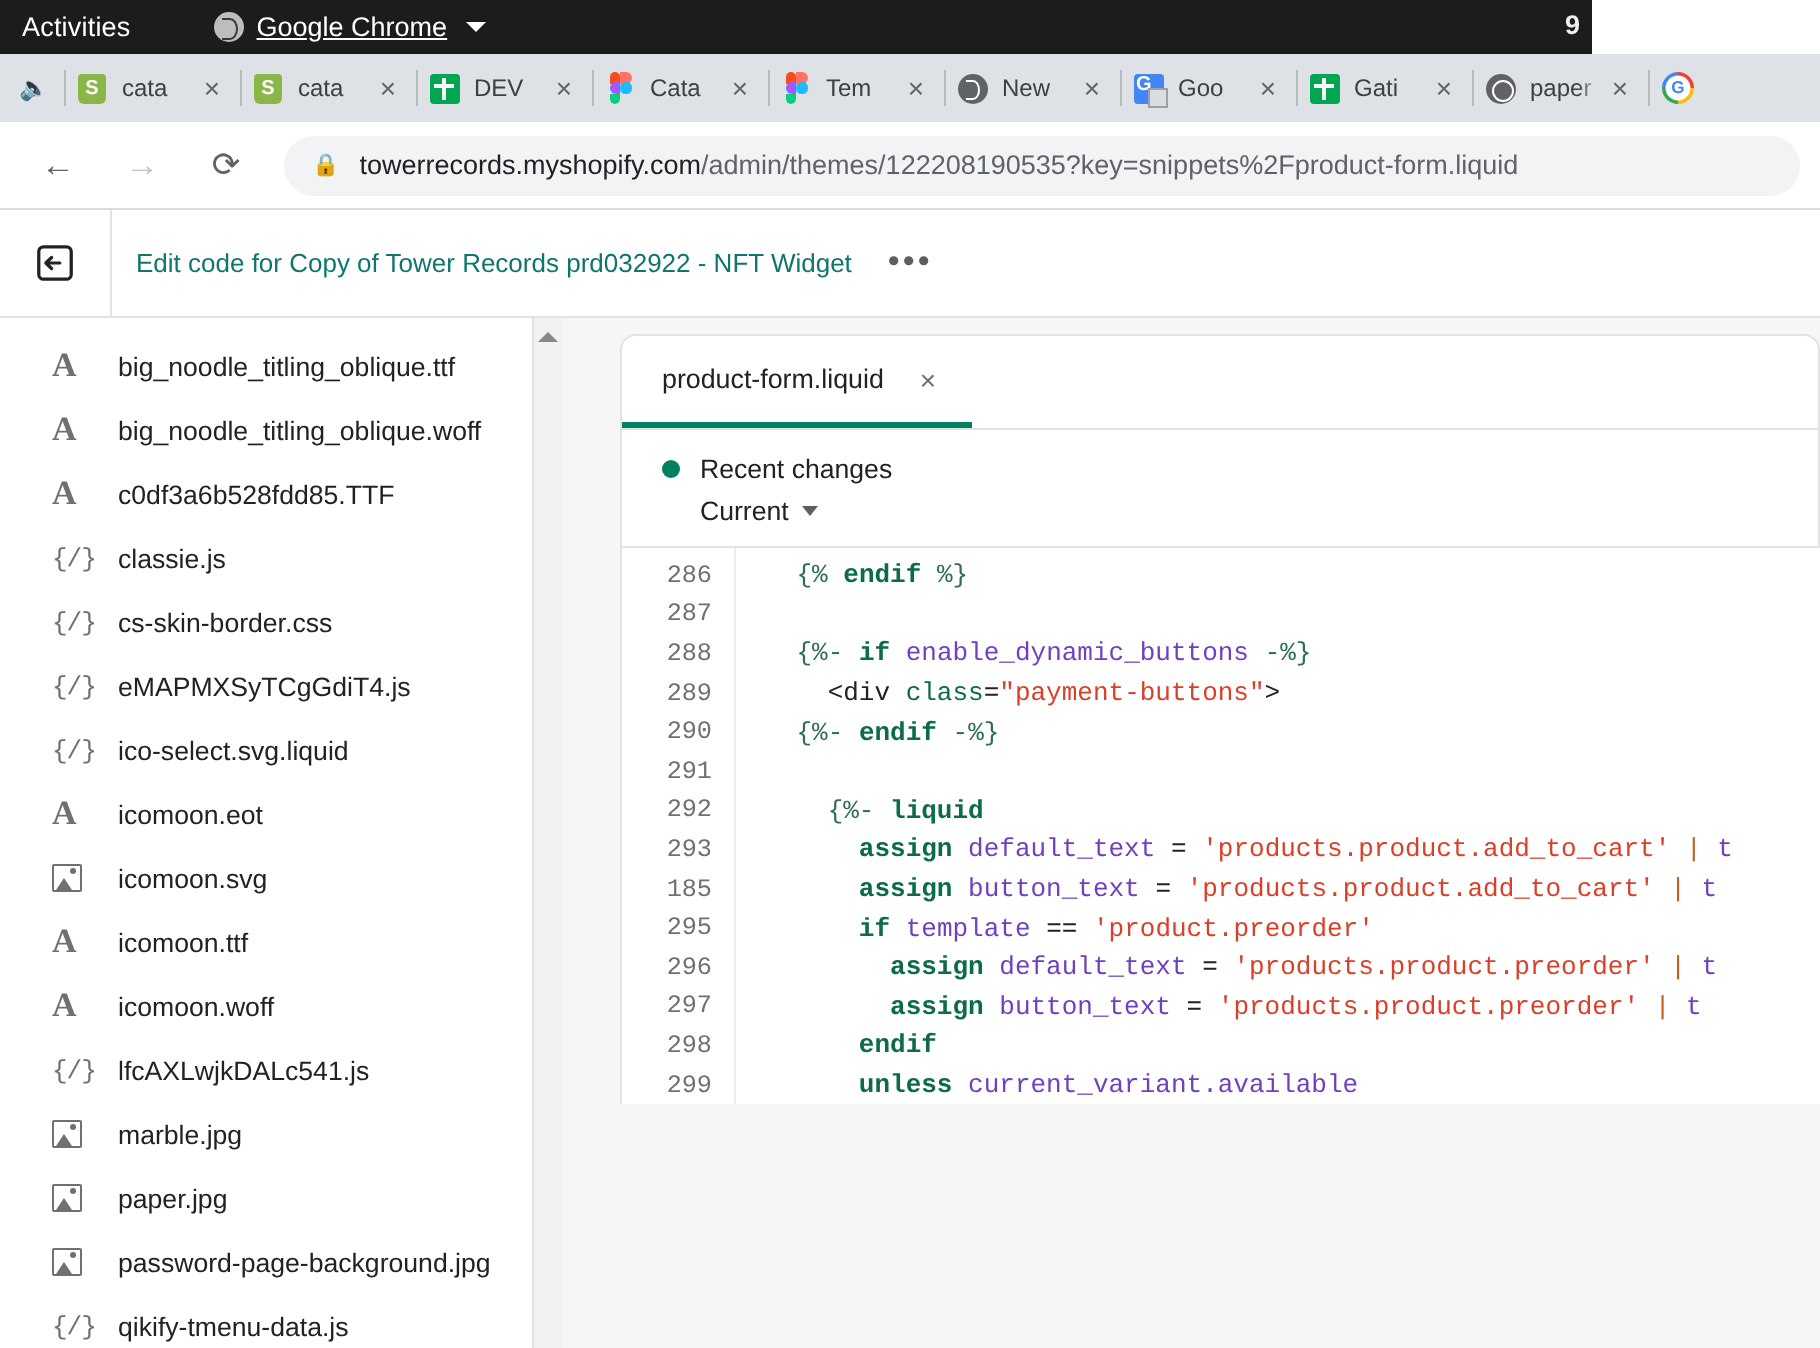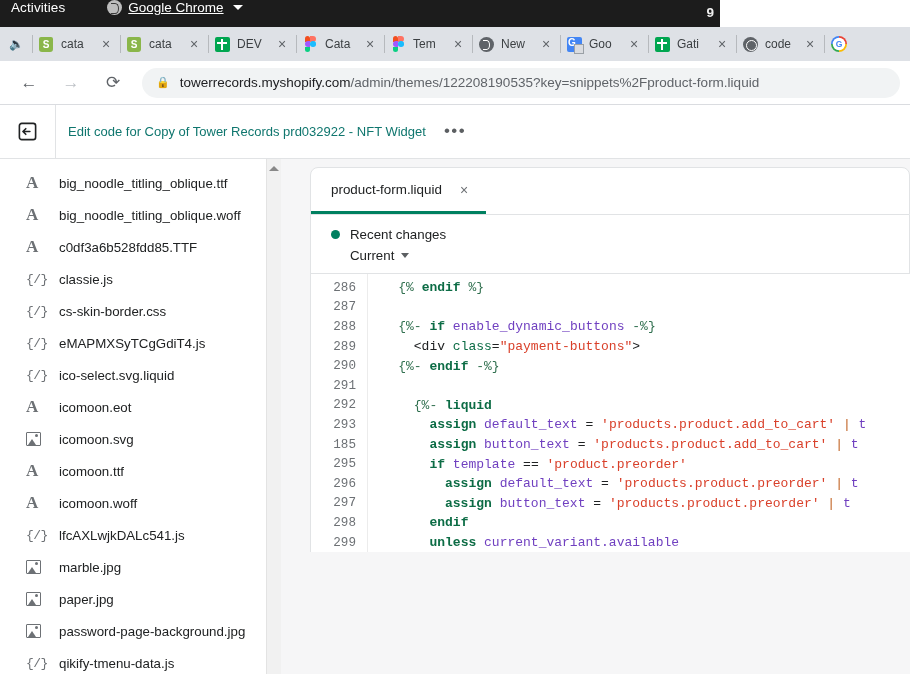--- a/index.html
+++ b/index.html
@@ -5,23 +5,23 @@
   * { box-sizing: border-box; margin: 0; padding: 0; }
   html, body {
     width: 910px; height: 674px;
     overflow: hidden;
     font-family: "Liberation Sans", sans-serif;
     background: #ffffff;
   }
 
   
   .gnome-bar {
-    height: 27px; width: 720px;
+    height: 27px; width: 796px;
     background: #1c1c1c;
-    display: flex; align-items: flex-start;
+    display: flex; align-items: center;
     color: #ffffff; font-size: 13.5px;
     position: relative;
   }
   .gnome-activities { padding-left: 11px; letter-spacing: .1px; }
   .gnome-app {
     display: flex; align-items: center; gap: 6px;
     margin-left: 42px;
     text-decoration: underline;
   }
   .chrome-dot {
@@ -414,21 +414,21 @@
     <span class="tab-favicon">
         <span class="fav-green-square"></span>
       </span>
     <span class="tab-title">Gati</span>
     <span class="tab-close">×</span>
   </div>
   <div class="tab">
     <span class="tab-favicon">
         <span class="fav-globe"></span>
       </span>
-    <span class="tab-title">code</span>
+    <span class="tab-title">paper</span>
     <span class="tab-close">×</span>
   </div>
   <div class="newtab-btn">
     <span class="fav-google"></span>
   </div>
 </div>
 
 <div class="toolbar">
   <span class="nav-btn">←</span>
   <span class="nav-btn disabled">→</span>

